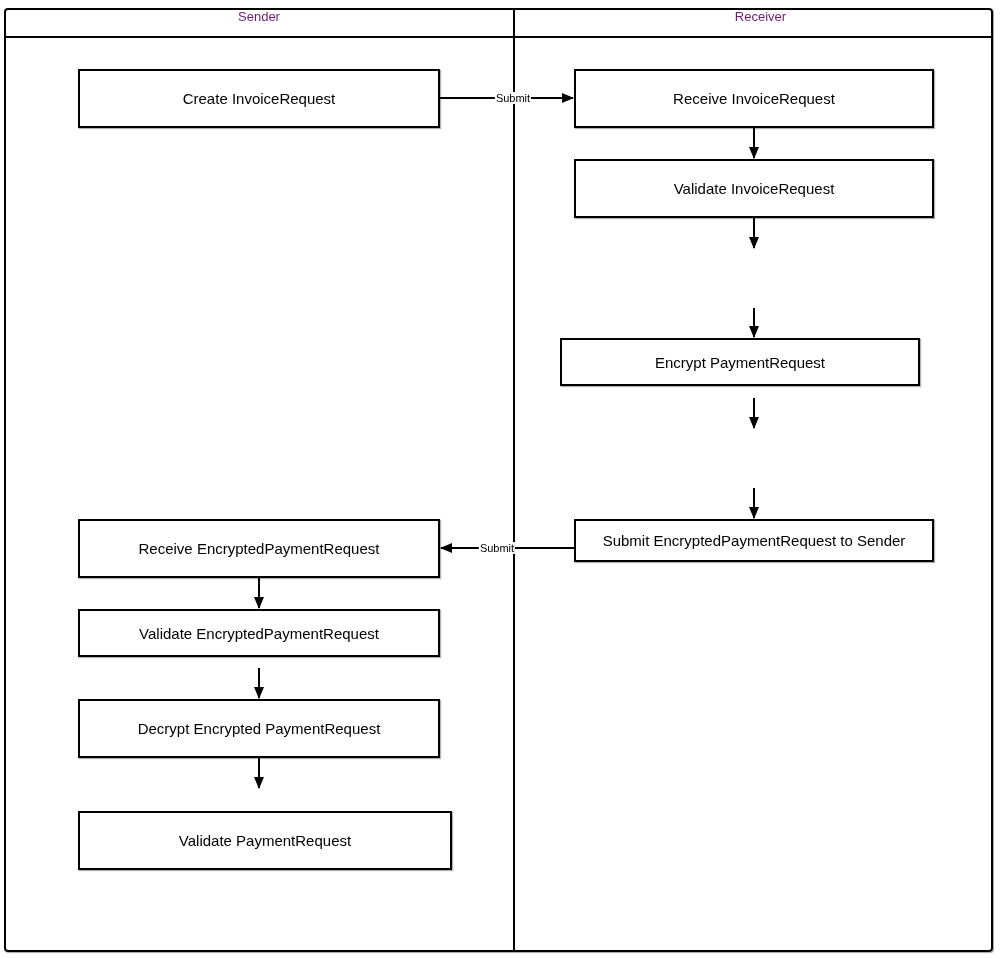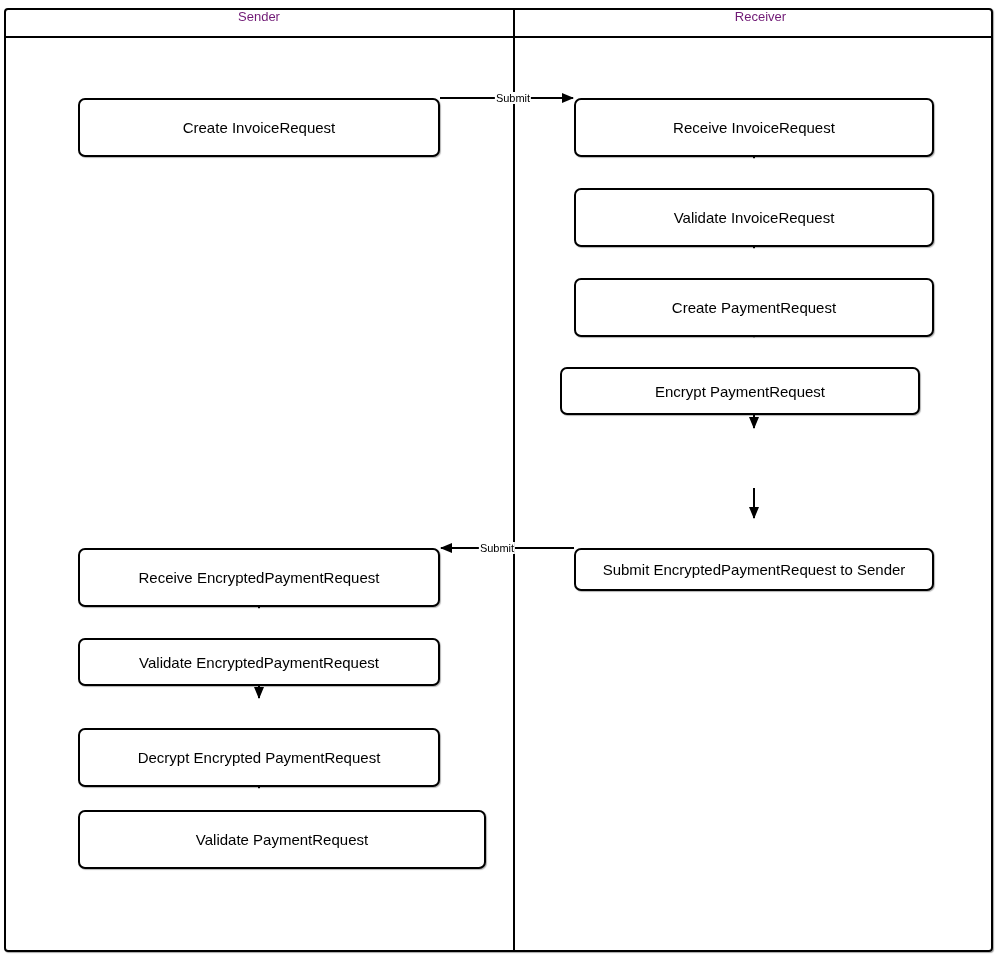--- a/index.html
+++ b/index.html
@@ -47,30 +47,29 @@
     font-size: 13px;
     color: #701a75;
   }
   .lane-title.sender { left: 4px; width: 510px; }
   .lane-title.receiver { left: 514px; width: 479px; margin-left: 7px; }
   .node {
     position: absolute;
     box-sizing: border-box;
     background: #ffffff;
     border: 2px solid #000000;
-    border-radius: 7px;
+    border-radius: 0;
     display: flex;
     align-items: center;
     justify-content: center;
     text-align: center;
     font-size: 15px;
     line-height: 19px;
     padding: 0 14px;
     box-shadow: 1px 1px 1px rgba(0,0,0,0.3);
-    margin-top: 29px;
   }
   svg.arrows {
     position: absolute;
     left: 0; top: 0;
     width: 1000px;
     height: 959px;
     pointer-events: none;
   }
   svg.arrows line { stroke: #000000; stroke-width: 2; }
   .edge-label {
@@ -112,24 +111,23 @@
 
     <line x1="259" y1="578" x2="259" y2="608" marker-end="url(#arrowhead)"></line>
     <line x1="259" y1="668" x2="259" y2="698" marker-end="url(#arrowhead)"></line>
     <line x1="259" y1="758" x2="259" y2="788" marker-end="url(#arrowhead)"></line>
   </svg>
 
   <div class="node" style="left:78px; top:69px; width:362px; height:59px">Create InvoiceRequest</div>
   <div class="node" style="left:78px; top:519px; width:362px; height:59px">Receive EncryptedPaymentRequest</div>
   <div class="node" style="left:78px; top:609px; width:362px; height:48px">Validate EncryptedPaymentRequest</div>
   <div class="node" style="left:78px; top:699px; width:362px; height:59px">Decrypt Encrypted PaymentRequest</div>
-  <div class="node" style="left:78px; top:781px; width:408px; height:59px">Validate PaymentRequest</div>
+  <div class="node" style="left:78px; top:811px; width:374px; height:59px">Validate PaymentRequest</div>
 
   <div class="node" style="left:574px; top:69px; width:360px; height:59px">Receive InvoiceRequest</div>
   <div class="node" style="left:574px; top:159px; width:360px; height:59px">Validate InvoiceRequest</div>
-  <div class="node" style="left:574px; top:249px; width:360px; height:59px">Create PaymentRequest</div>
   <div class="node" style="left:560px; top:338px; width:360px; height:48px">Encrypt PaymentRequest</div>
   <div class="node" style="left:574px; top:519px; width:360px; height:43px">Submit EncryptedPaymentRequest to Sender</div>
 
   <span class="edge-label" style="left:513px; top:98px">Submit</span>
   <span class="edge-label" style="left:497px; top:548px">Submit</span>
 
 </div>
 
 </body></html>

